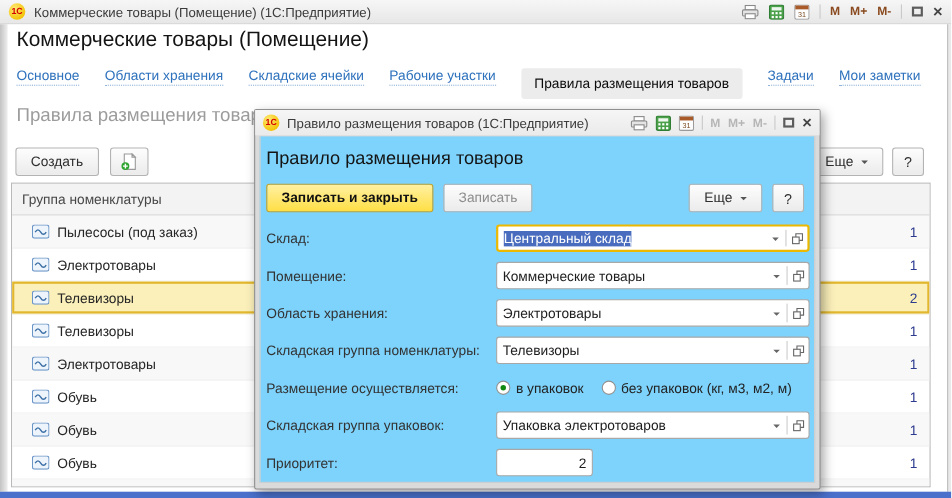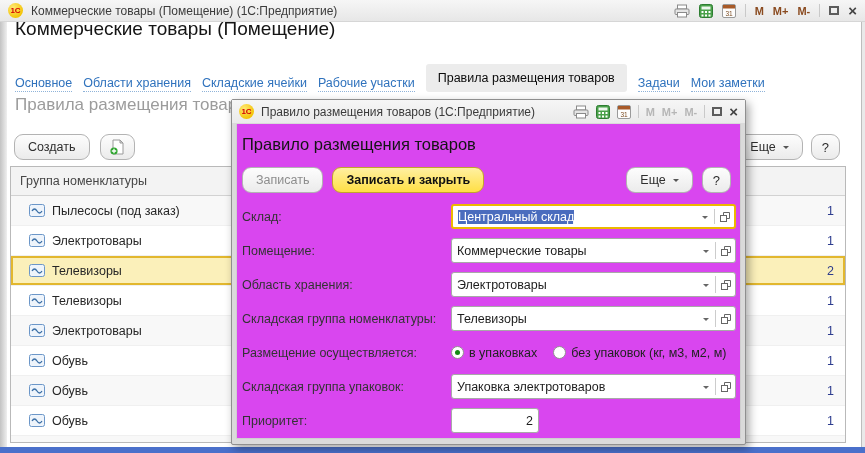--- a/index.html
+++ b/index.html
@@ -25,31 +25,31 @@
   .tbicon { display:flex; cursor:pointer; }
 
   
   .left-strip { position:absolute; left:0; top:22px; bottom:6px; width:7px;
     background:linear-gradient(to right,#c3c3c3,#efefef); z-index:1; }
   .right-strip { position:absolute; right:0; top:22px; bottom:6px; width:4px;
     background:#e9e9e9; border-left:1px solid #bdbdbd; z-index:1; }
   .bottom-bar { position:absolute; left:0; right:0; bottom:0; height:6px; background:#4a70cb; z-index:4; }
 
   
-  .page-title { position:absolute; top:18px; left:15px; font-size:19px; color:#141414; white-space:nowrap; }
-  .nav { position:absolute; top:62px; left:15px; height:30px; display:flex; align-items:flex-end;
-    gap:11px; font-size:12.5px; white-space:nowrap; }
+  .page-title { position:absolute; top:26px; left:15px; font-size:19px; color:#141414; white-space:nowrap; }
+  .nav { position:absolute; top:62px; left:15px; height:30px; display:flex; align-items:flex-start;
+    gap:23px; font-size:12.5px; white-space:nowrap; }
   .nav-link { color:#2f72bd; border-bottom:1px dotted #8fb3d9; padding-bottom:1px; cursor:pointer; }
   .nav-active { background:#ececec; border-radius:3px; padding:7px 12px; color:#0b0b0b; cursor:pointer; }
   .section-title { position:absolute; top:95px; left:15px; font-size:17px; color:#9c9c9c; white-space:nowrap; }
 
   .toolbar { position:absolute; top:134px; left:14px; display:flex; gap:10px; align-items:center; }
   .toolbar-right { position:absolute; top:134px; right:25px; display:flex; gap:8px; align-items:center; }
   .btn { height:26px; display:inline-flex; align-items:center; justify-content:center; padding:0 13px;
-    background:linear-gradient(#fdfdfd,#ebebeb); border:1px solid #b3b3b3; border-radius:9px;
+    background:linear-gradient(#fdfdfd,#ebebeb); border:1px solid #b3b3b3; border-radius:3px;
     font-size:12.5px; color:#2e2e2e; cursor:pointer; white-space:nowrap; }
   .btn-icon { padding:0 8px; }
   .btn-help { padding:0 10px; font-size:13px; }
   .caret-down { width:0; height:0; border:3.5px solid transparent; border-top-color:#555;
     margin:4px 0 0 7px; display:inline-block; }
 
   
   .tbl { position:absolute; left:10px; top:166px; width:836px; height:277px;
     border:1px solid #b9b9b9; background:#fff; z-index:2; overflow:hidden; }
   .thead { height:29px; background:#f3f3f3; border-bottom:1px solid #d2d2d2;
@@ -64,21 +64,21 @@
   .num { color:#2d3c8e; }
   .row-icon { margin:0 7px 0 9px; display:flex; flex:0 0 auto; }
 
   
   .dialog { position:absolute; left:231px; top:99px; width:515px; height:346px;
     background:#dadada; border:1px solid #8f8f8f; border-radius:2px;
     box-shadow:3px 4px 10px rgba(0,0,0,.35); z-index:40; display:flex; flex-direction:column; }
   .dlg-titlebar { flex:0 0 23px; display:flex; align-items:center; gap:7px; padding:0 7px;
     background:linear-gradient(#f6f6f6,#eaeaea); font-size:11.5px; color:#333; }
   .dlg-frame { flex:1; padding:1px 4px 5px; min-height:0; }
-  .dlg-body { background:#d946ef; height:100%; padding:6px 4px 0 5px; border:1px solid #cfcfcf; border-top:none; }
+  .dlg-body { background:#7dd3fc; height:100%; padding:6px 4px 0 5px; border:1px solid #cfcfcf; border-top:none; }
   .dlg-heading { font-size:16.5px; color:#141414; margin:5px 0 13px 0; }
   .dlg-actions { display:flex; gap:9px; margin-bottom:11px; align-items:center; padding-right:5px; }
   .spacer { flex:1; }
   .btn-primary { background:linear-gradient(#fff0a1,#ffdf45); border-color:#c2a42c; font-weight:bold; color:#111; }
   .btn-save { color:#8d8d8d; }
 
   .frow { display:flex; align-items:center; margin-bottom:9px; }
   .flabel { flex:0 0 209px; font-size:12.5px; color:#333; }
   .fld { display:flex; align-items:stretch; width:288px; height:25px;
     border:1px solid #a8a8a8; border-radius:3px; background:#fff; cursor:text; }
@@ -322,22 +322,22 @@
       <span class="m-label dis">M-</span>
       <span class="vsep"></span>
       <span class="max-box"></span>
       <span class="close-x">×</span>
     </div>
     <div class="dlg-frame">
       <div class="dlg-body">
         <div class="dlg-heading">Правило размещения товаров</div>
 
         <div class="dlg-actions">
+          <span class="btn btn-primary">Записать и закрыть</span>
           <span class="btn btn-save">Записать</span>
-          <span class="btn btn-primary">Записать и закрыть</span>
           <span class="spacer"></span>
           <span class="btn">
               <span>Еще</span>
               <span class="caret-down"></span>
             </span>
           <span class="btn btn-help">?</span>
         </div>
 
         <div class="frow">
           <span class="flabel">Склад:</span>
@@ -407,21 +407,21 @@
                 </svg>
               </span>
           </div>
         </div>
 
         <div class="frow">
           <span class="flabel">Размещение осуществляется:</span>
           <div class="radio-group">
             <span class="radio-opt">
               <span class="radio on"></span>
-              <span>в упаковках</span>
+              <span>в упаковок</span>
             </span>
             <span class="radio-opt">
               <span class="radio"></span>
               <span>без упаковок (кг, м3, м2, м)</span>
             </span>
           </div>
         </div>
 
         <div class="frow">
           <span class="flabel">Складская группа упаковок:</span>

